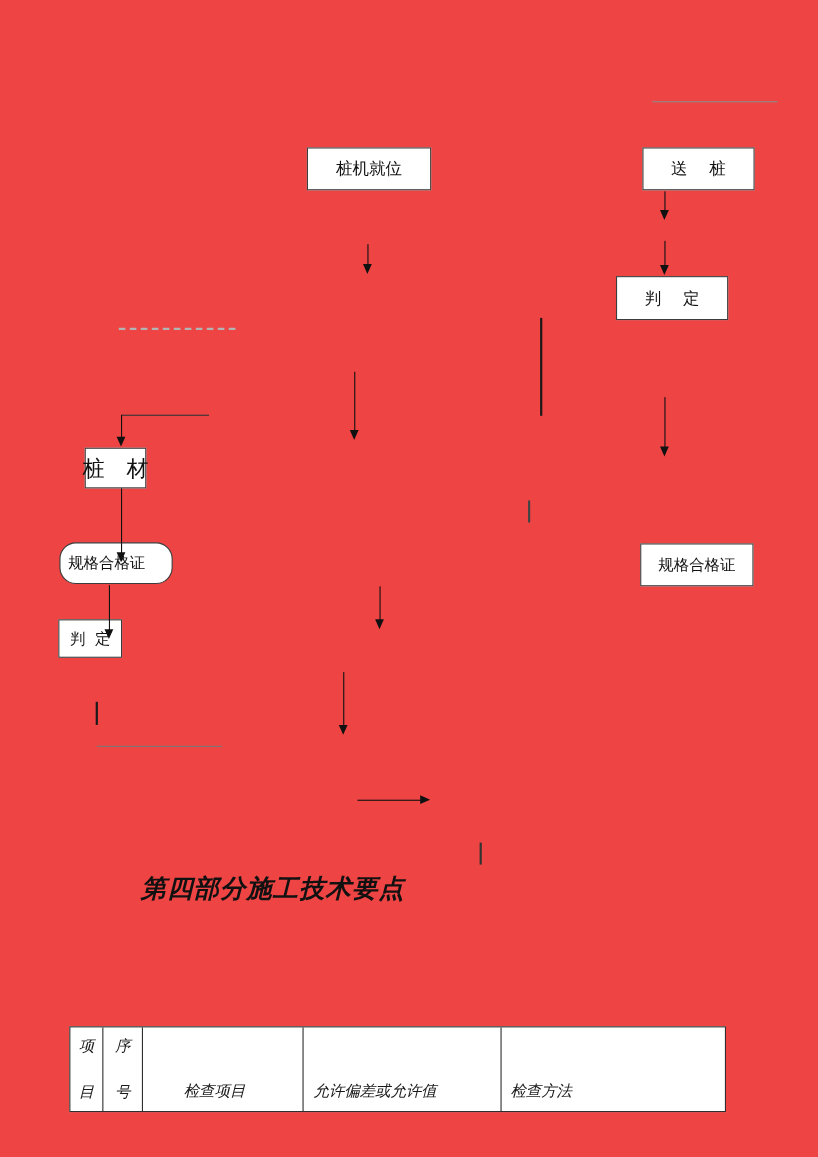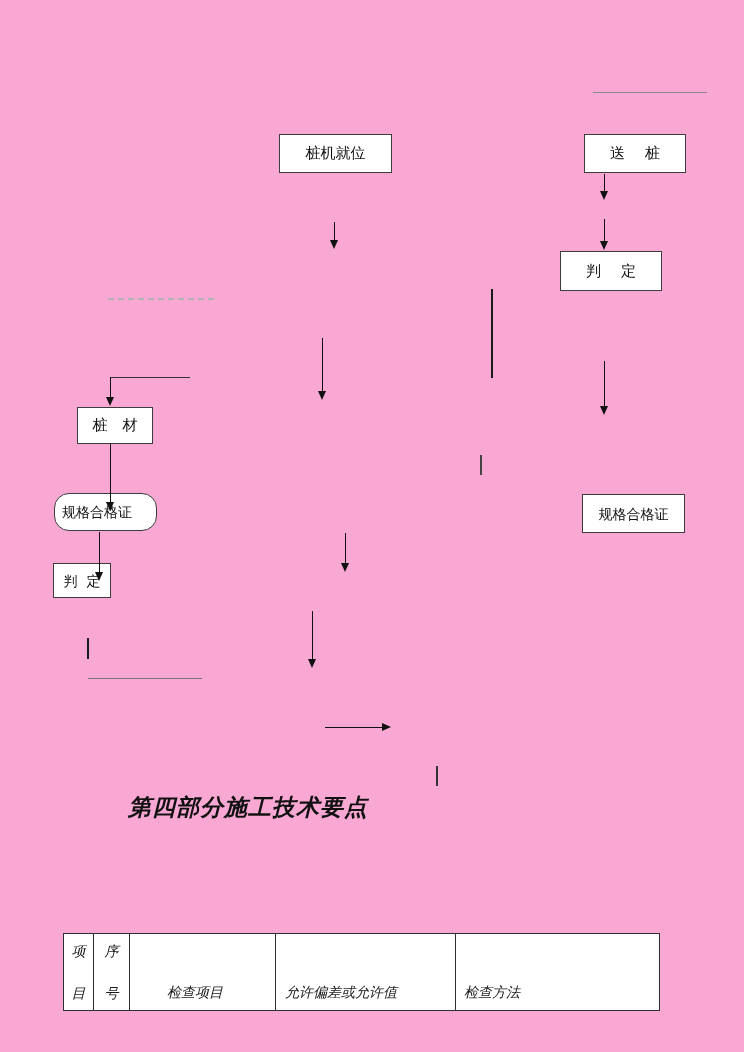--- a/index.html
+++ b/index.html
@@ -1,19 +1,19 @@
 <!DOCTYPE html>
 <html><head>
 <meta charset="utf-8">
 <style>
   html,body{margin:0;padding:0;background:#fff;}
   .page{
     position:relative;
     width:744px;height:1052px;
-    background:#f9a8d4;
+    background:#ef4444;
     overflow:hidden;
     font-family:"DejaVu Serif","Liberation Serif",serif;
     color:#1a1a1a;
   }
   
   .fbox{
     position:absolute;
     box-sizing:border-box;
     border:1.5px solid #3c3c3c;
     background:#ffffff;
@@ -88,21 +88,21 @@
 
   <div class="fbox" style="left:279px;top:134px;width:113px;height:39px;">
     <span>桩机就位</span>
   </div>
   <div class="fbox" style="left:584px;top:134px;width:102px;height:39px;">
     <span>送　 桩</span>
   </div>
   <div class="fbox" style="left:560px;top:251px;width:102px;height:40px;">
     <span>判　 定</span>
   </div>
-  <div class="fbox" style="left:77px;top:407px;width:76px;height:37px;font-size:15px;">
+  <div class="fbox" style="left:77px;top:407px;width:56px;height:37px;font-size:20px;">
     <span>桩　材</span>
   </div>
   <div class="fbox left-align" style="left:54px;top:493px;width:103px;height:38px;font-size:14px;">
     <span>规格合格证</span>
   </div>
   <div class="fbox" style="left:582px;top:494px;width:103px;height:39px;font-size:14px;">
     <span>规格合格证</span>
   </div>
   <div class="fbox" style="left:53px;top:563px;width:58px;height:35px;font-size:14px;">
     <span>判  定</span>

